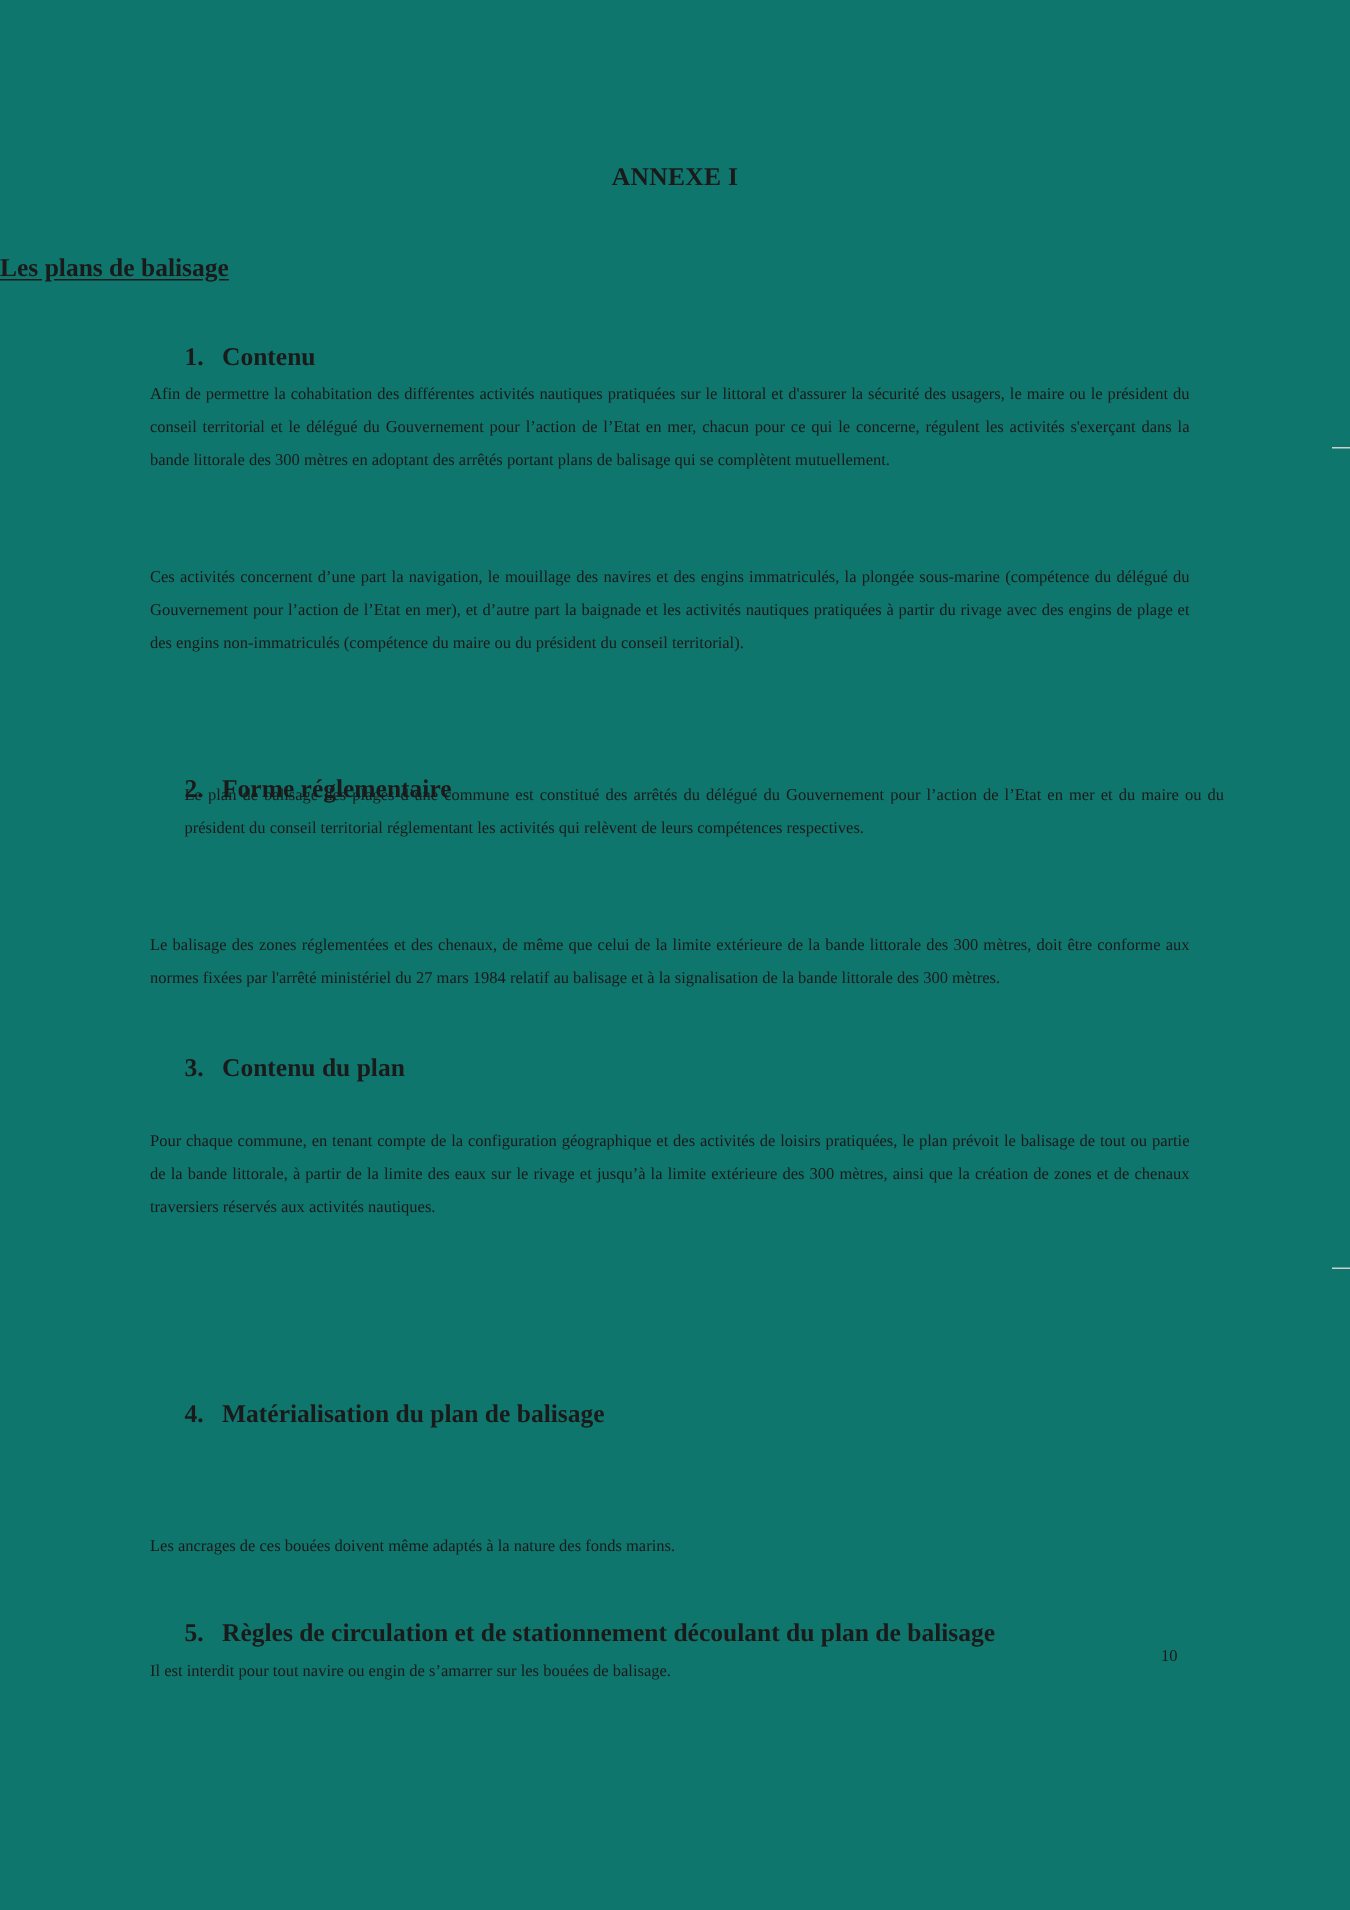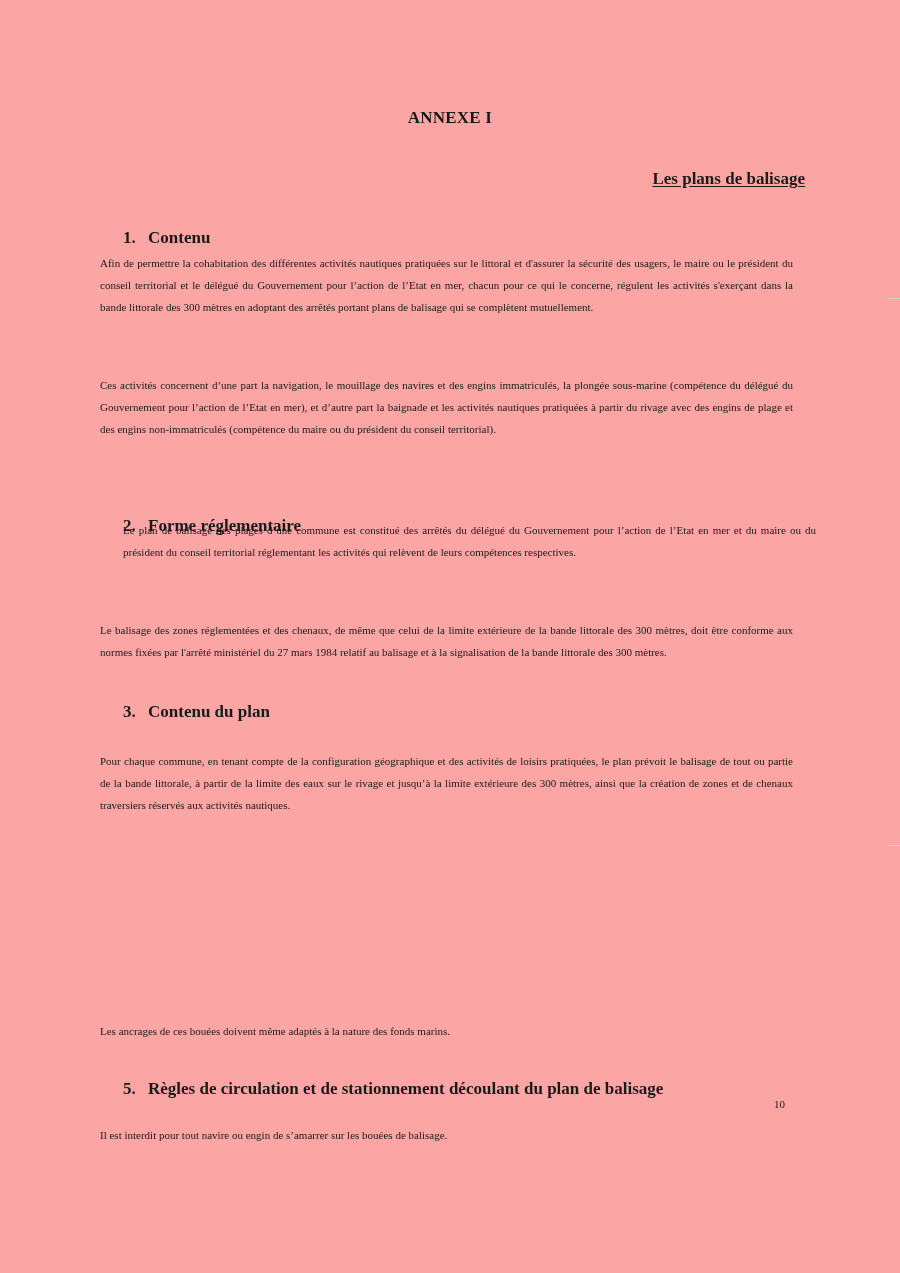--- a/index.html
+++ b/index.html
@@ -12,36 +12,36 @@
       height: 1273px;
       position: relative;
       overflow: hidden;
       font-family: "Liberation Serif", serif;
       color: #1a1a1a;
     }
     .page {
       position: absolute;
       left: 0; top: 0;
       width: 900px; height: 1273px;
-      background: #fca5a5;
+      background: #0f766e;
     }
     .annex-title {
       position: absolute;
       top: 108px;
       left: 0; width: 900px;
       text-align: center;
       font-weight: bold;
       font-size: 17px;
       letter-spacing: 0.2px;
     }
     .doc-title {
       position: absolute;
       top: 169px;
       left: 0; width: 805px;
-      text-align: right;
+      text-align: left;
       font-weight: bold;
       font-size: 17px;
       text-decoration: underline;
       text-underline-offset: 2px;
     }
     .section-heading {
       position: absolute;
       left: 123px;
       font-weight: bold;
       font-size: 17px;
@@ -88,22 +88,23 @@
   <p class="para" style="top:252px;">Afin de permettre la cohabitation des différentes activités nautiques pratiquées sur le littoral et d'assurer la sécurité des usagers, le maire ou le président du conseil territorial et le délégué du Gouvernement pour l’action de l’Etat en mer, chacun pour ce qui le concerne, régulent les activités s'exerçant dans la bande littorale des 300 mètres en adoptant des arrêtés portant plans de balisage qui se complètent mutuellement.</p>
   <p class="para" style="top:374px;">Ces activités concernent d’une part la navigation, le mouillage des navires et des engins immatriculés, la plongée sous-marine (compétence du délégué du Gouvernement pour l’action de l’Etat en mer), et d’autre part la baignade et les activités nautiques pratiquées à partir du rivage avec des engins de plage et des engins non-immatriculés (compétence du maire ou du président du conseil territorial).</p>
 
   <h2 class="section-heading" style="top:516px;"><span class="num">2.</span><span>Forme réglementaire</span></h2>
   <p class="para" style="top:519px;margin-left:23px;">Le plan de balisage des plages d’une commune est constitué des arrêtés du délégué du Gouvernement pour l’action de l’Etat en mer et du maire ou du président du conseil territorial réglementant les activités qui relèvent de leurs compétences respectives.</p>
   <p class="para" style="top:619px;">Le balisage des zones réglementées et des chenaux, de même que celui de la limite extérieure de la bande littorale des 300 mètres, doit être conforme aux normes fixées par l'arrêté ministériel du 27 mars 1984 relatif au balisage et à la signalisation de la bande littorale des 300 mètres.</p>
 
   <h2 class="section-heading" style="top:702px;"><span class="num">3.</span><span>Contenu du plan</span></h2>
   <p class="para" style="top:750px;">Pour chaque commune, en tenant compte de la configuration géographique et des activités de loisirs pratiquées, le plan prévoit le balisage de tout ou partie de la bande littorale, à partir de la limite des eaux sur le rivage et jusqu’à la limite extérieure des 300 mètres, ainsi que la création de zones et de chenaux traversiers réservés aux activités nautiques.</p>
 
+  <h2 class="section-heading" style="top:933px;"><span class="num">4.</span><span>Matérialisation du plan de balisage</span></h2>
   <p class="para last-left" style="top:1020px;">Les ancrages de ces bouées doivent même adaptés à la nature des fonds marins.</p>
 
   <h2 class="section-heading" style="top:1079px;"><span class="num">5.</span><span>Règles de circulation et de stationnement découlant du plan de balisage</span></h2>
-  <p class="para last-left" style="top:1103px;margin-top:21px;">Il est interdit pour tout navire ou engin de s’amarrer sur les bouées de balisage.</p>
+  <p class="para last-left" style="top:1103px;">Il est interdit pour tout navire ou engin de s’amarrer sur les bouées de balisage.</p>
 
   <div class="page-number">10</div>
 
   <div class="edge-mark" style="top:298px;"></div>
   <div class="edge-mark" style="top:845px;"></div>
 </div>
 
 </body></html>

